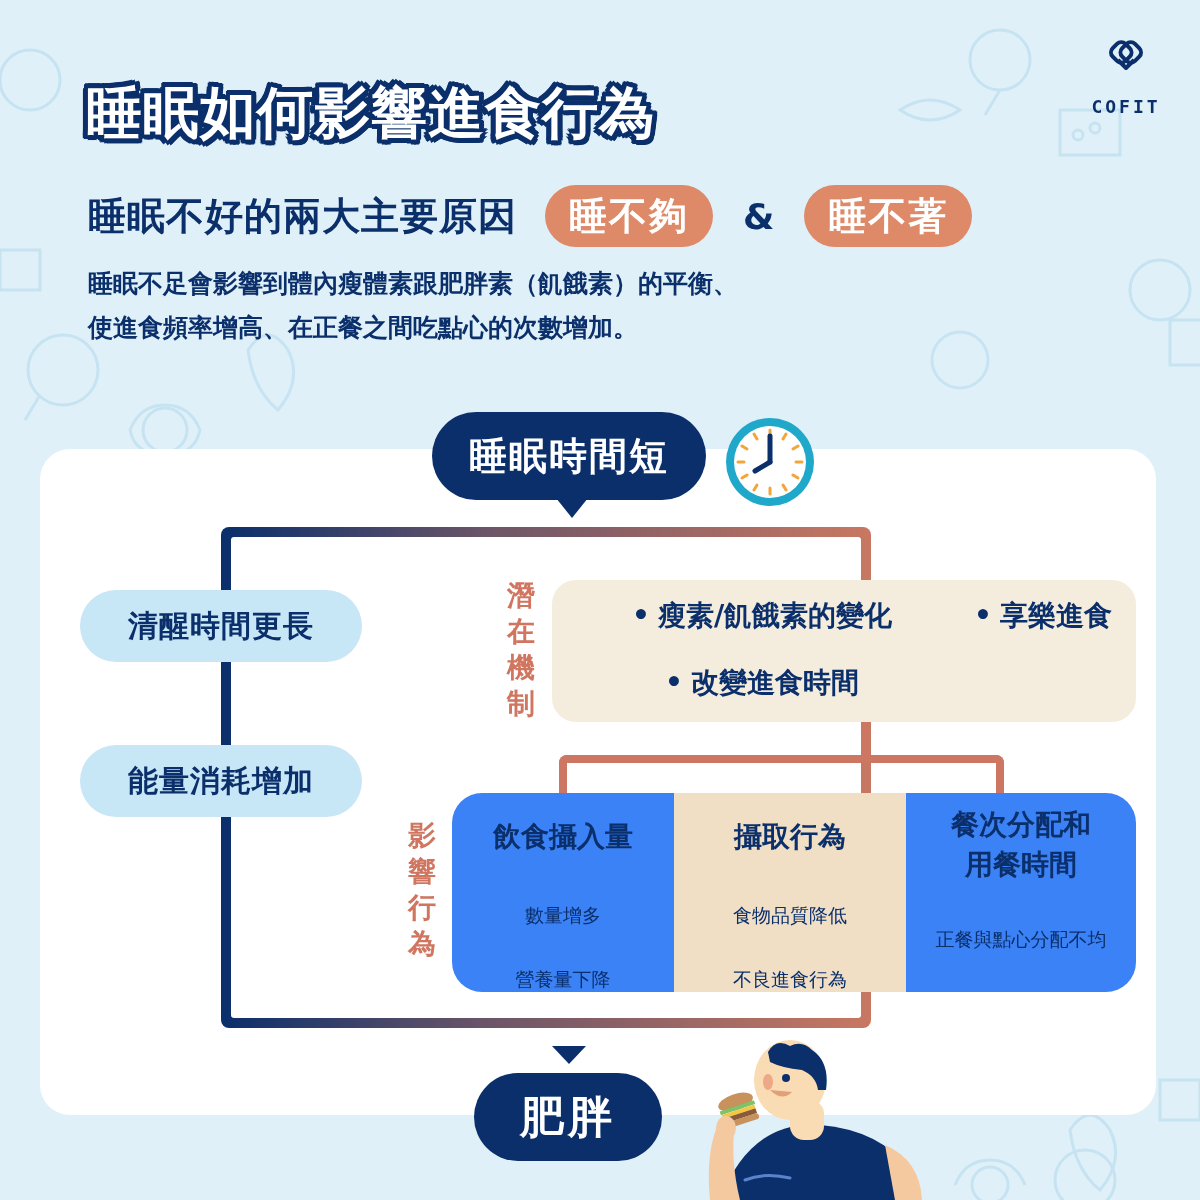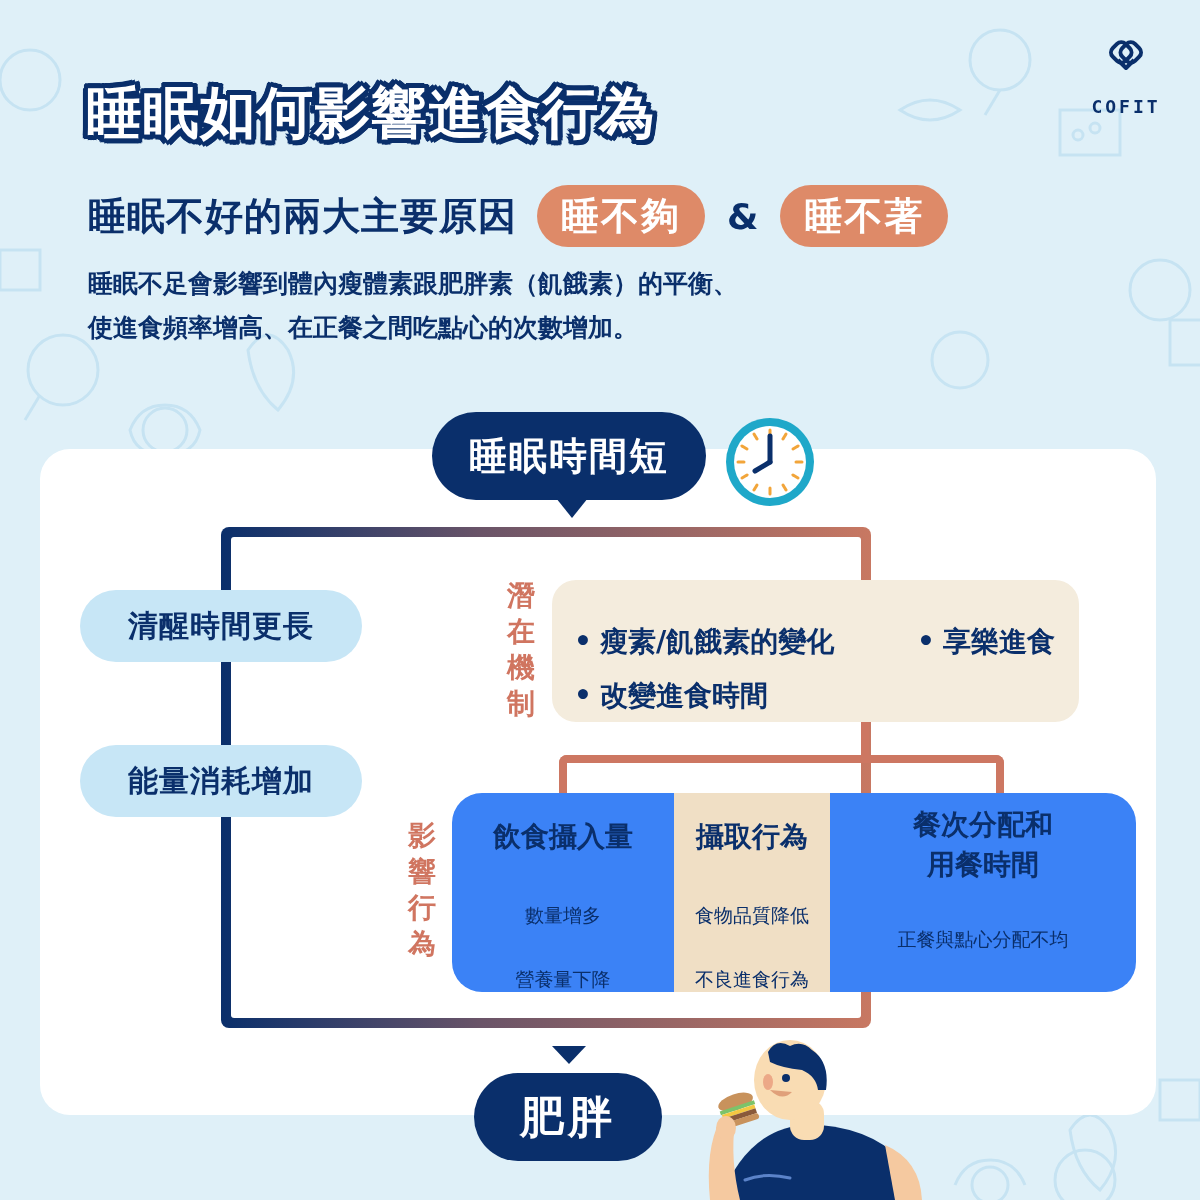--- a/index.html
+++ b/index.html
@@ -20,21 +20,21 @@
     letter-spacing: 1px;
     text-shadow:
       -4px -4px 0 #0a2f6b, 4px -4px 0 #0a2f6b, -4px 4px 0 #0a2f6b, 4px 4px 0 #0a2f6b,
       0 -5px 0 #0a2f6b, 0 5px 0 #0a2f6b, -5px 0 0 #0a2f6b, 5px 0 0 #0a2f6b,
       -3px -5px 0 #0a2f6b, 3px 5px 0 #0a2f6b, -5px 3px 0 #0a2f6b, 5px -3px 0 #0a2f6b;
     white-space: nowrap;
   }
   .logo { left: 1090px; top: 36px; width: 72px; text-align: center; }
   .logo-text { font-size: 18px; font-weight: bold; color: #0a2f6b; letter-spacing: 3px; font-family: "DejaVu Sans Mono", monospace; margin-top: 18px; }
 
-  .subtitle-row { left: 88px; top: 186px; display: flex; align-items: center; gap: 4px; height: 60px; }
+  .subtitle-row { left: 88px; top: 186px; display: flex; align-items: center; gap: 12px; height: 60px; }
   .subtitle { font-size: 38px; font-weight: bold; color: #0a2f6b; white-space: nowrap; letter-spacing: 1px; }
   .pill-orange {
     background: #de8a68; color: #fff; font-size: 38px; font-weight: bold;
     border-radius: 32px; height: 62px; padding: 0 24px; display: flex; align-items: center;
     white-space: nowrap; letter-spacing: 2px;
   }
   .amp { font-size: 36px; font-weight: bold; color: #0a2f6b; margin: 0 18px; }
 
   .desc { left: 88px; top: 262px; font-size: 25px; font-weight: bold; color: #0a2f6b; line-height: 44px; white-space: nowrap; }
 
@@ -56,39 +56,39 @@
   .frame-inner { width: 100%; height: 100%; background: #fff; border-radius: 3px; }
 
   .left-pill {
     left: 80px; width: 282px; height: 72px; background: #c7e6f6; border-radius: 36px;
     font-size: 30px; font-weight: bold; color: #0a2f6b; display: flex; align-items: center; justify-content: center; letter-spacing: 1px;
   }
 
   .vlabel { font-size: 28px; font-weight: bold; color: #d07560; line-height: 36px; width: 34px; text-align: center; }
 
   .mech-box {
-    left: 552px; top: 580px; width: 527px; height: 142px; background: #f4ecdd; border-radius: 24px;
-    display: grid; grid-template-columns: 1fr auto; column-gap: 24px; row-gap: 6px; padding: 40px 24px 0 22px;
+    left: 552px; top: 580px; width: 584px; height: 142px; background: #f4ecdd; border-radius: 24px;
+    display: grid; grid-template-columns: 1fr auto; column-gap: 24px; row-gap: 6px; padding: 14px 24px 0 22px; text-align: center;
   }
   .mech-item { font-size: 28px; font-weight: bold; color: #0a2f6b; white-space: nowrap; line-height: 44px; }
   .mech-item::before { content: "•"; margin-right: 8px; }
 
   .connector { background: #cd7762; }
   .tree {
     left: 559px; top: 755px; width: 445px; height: 50px;
     border: 8px solid #cd7762; border-bottom: none; border-radius: 8px 8px 0 0;
   }
 
   .effect-box {
     left: 452px; top: 793px; width: 684px; height: 199px; background: #3b82f6; border-radius: 30px; overflow: hidden;
     display: flex;
   }
   .effect-col { display: flex; flex-direction: column; align-items: center; padding-top: 24px; }
   .effect-col.c1 { width: 222px; }
-  .effect-col.c2 { width: 156px; background: #f0dfc5; }
+  .effect-col.c2 { width: 232px; background: #f0dfc5; }
   .effect-col.c3 { flex: 1; }
   .effect-head { font-size: 28px; font-weight: bold; color: #0a2f6b; text-align: center; line-height: 40px; white-space: pre-line; }
   .effect-body { font-size: 19px; color: #0a2f6b; text-align: center; line-height: 32px; margin-top: 10px; white-space: pre-line; }
 
   .bottom-tail { left: 552px; top: 1046px; width: 0; height: 0; border-left: 17px solid transparent; border-right: 17px solid transparent; border-top: 18px solid #0a2f6b; }
   .bubble-bottom {
     left: 474px; top: 1073px; width: 188px; height: 88px; background: #0a2f6b; border-radius: 44px;
     color: #fff; font-size: 44px; font-weight: bold; display: flex; align-items: center; justify-content: center; letter-spacing: 4px;
   }
   .person { left: 690px; top: 1040px; width: 240px; height: 160px; }

